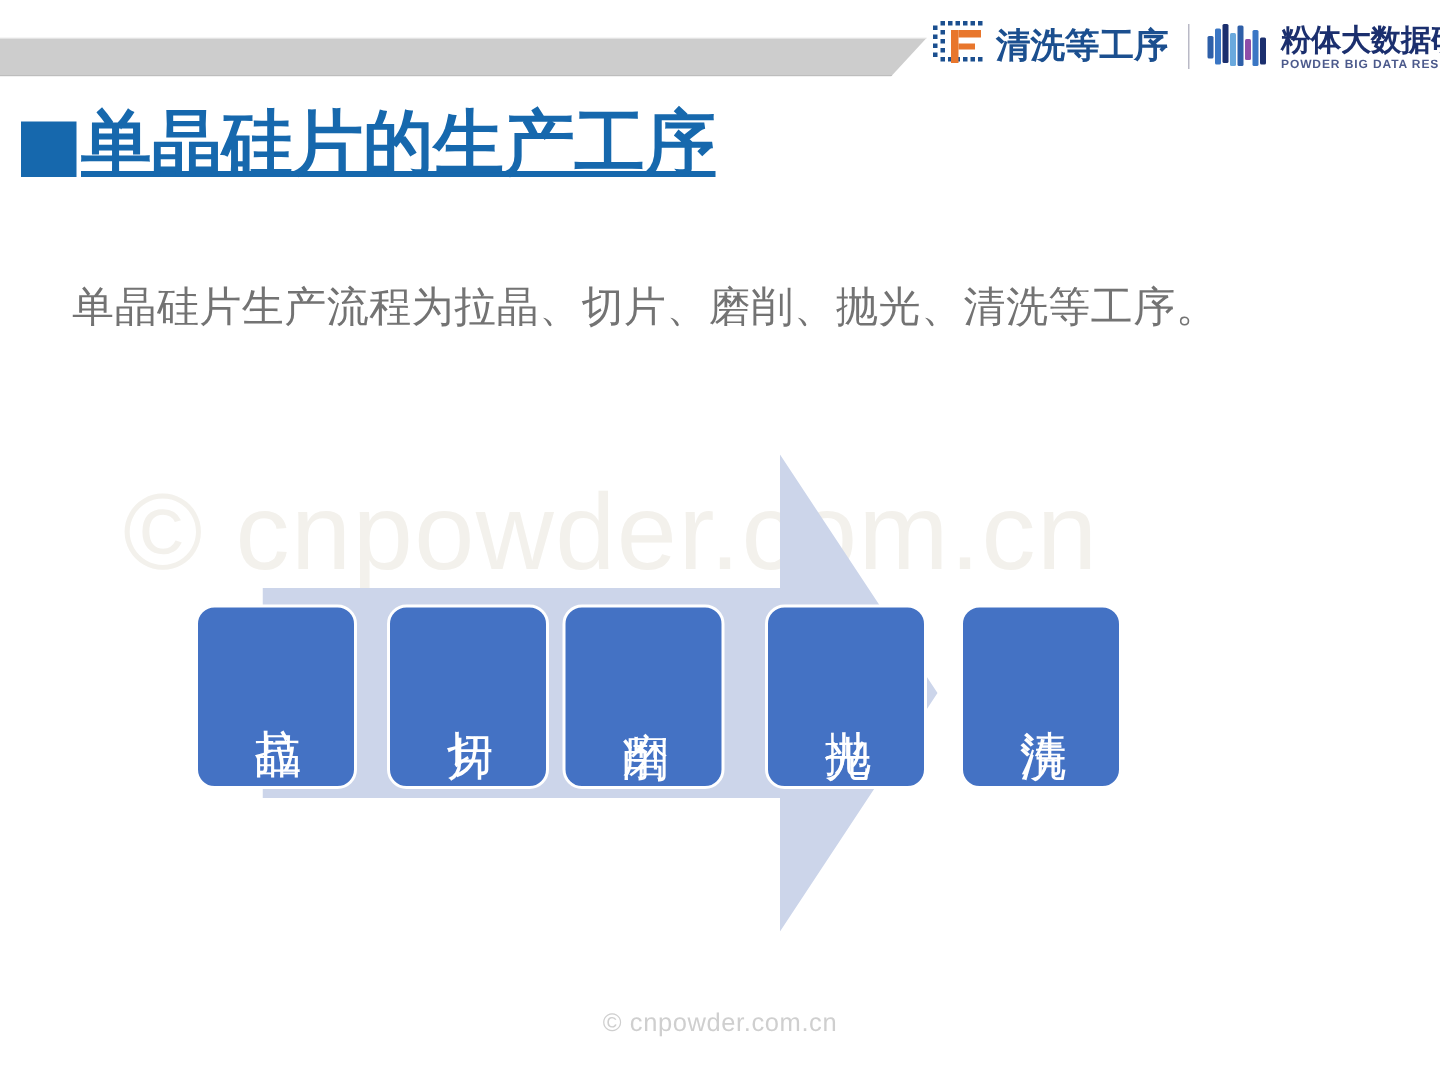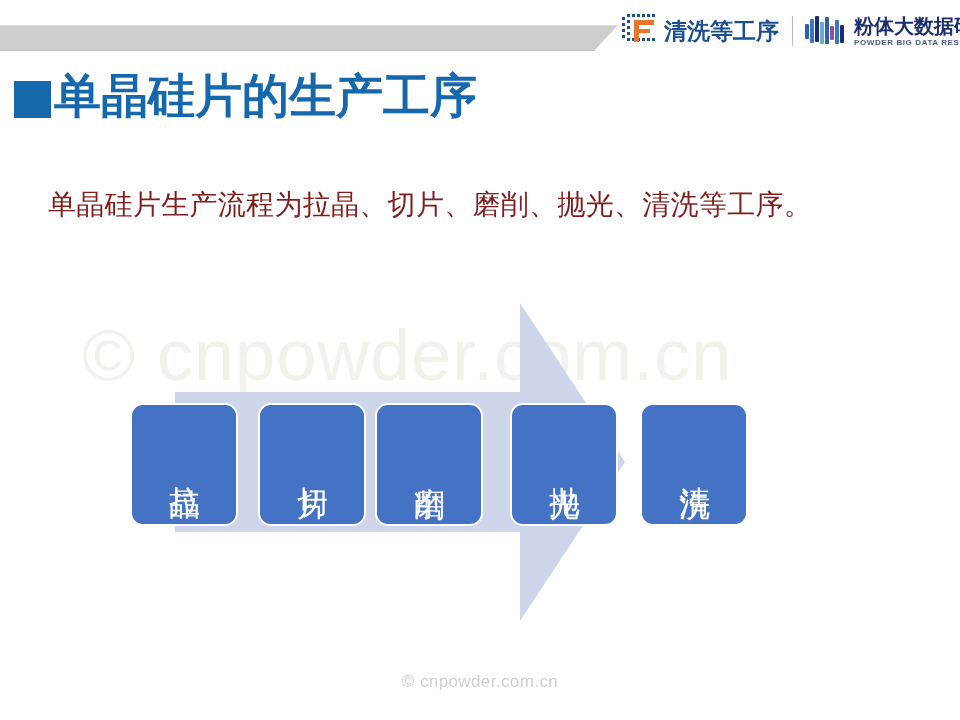--- a/index.html
+++ b/index.html
@@ -152,31 +152,32 @@
     margin-top: 8px;
   }
   .title-text {
     font-family: "DejaVu Sans", sans-serif;
     font-size: 47px;
     font-weight: bold;
     color: #1668ad;
     line-height: 1;
     margin-left: 3px;
     white-space: nowrap;
+    text-decoration: underline;
   }
 
   
   .body-text {
     position: absolute;
     left: 48px;
     top: 178px;
     width: 880px;
     font-family: "DejaVu Sans", sans-serif;
     font-size: 28px;
-    color: #7f1d1d;
+    color: #737373;
     line-height: 1.95;
     letter-spacing: 0.3px;
   }
 
   
   .watermark-big {
     position: absolute;
     left: 82px;
     top: 314px;
     font-family: "Liberation Sans", sans-serif;

